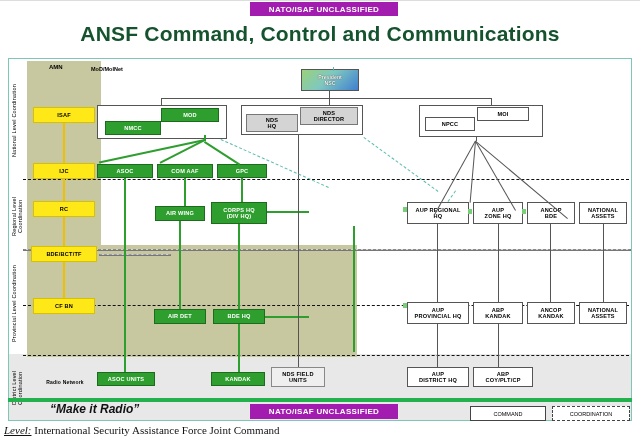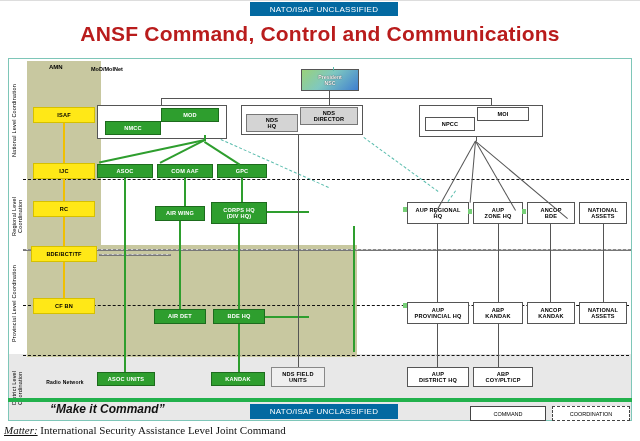--- a/index.html
+++ b/index.html
@@ -1,28 +1,28 @@
 <!DOCTYPE html>
 <html><head>
 <meta charset="utf-8">
 <style>
   html,body{margin:0;padding:0;background:#ffffff;}
   body{font-family:"Liberation Sans", sans-serif;}
   #page{position:relative;width:640px;height:441px;overflow:hidden;background:#fff;}
 
   
-  .classif{position:absolute;background:#0369a1;color:#fff;font-weight:normal;
+  .classif{position:absolute;background:#a21caf;color:#fff;font-weight:bold;
            font-size:8px;letter-spacing:.3px;text-align:left;
            display:flex;align-items:center;justify-content:center;}
   #classif-top{left:250px;top:2px;width:148px;height:14px;}
   #classif-bottom{left:250px;top:404px;width:148px;height:15px;}
 
   
   #title{position:absolute;left:0;top:22px;width:640px;text-align:center;
-         font-size:21px;font-weight:bold;color:#b91c1c;letter-spacing:.2px;}
+         font-size:21px;font-weight:bold;color:#14532d;letter-spacing:.2px;}
 
   
   #slide{position:absolute;left:8px;top:58px;width:624px;height:363px;
          border:1px solid #7ec6b8;background:#fff;box-sizing:border-box;}
 
   
   .band{position:absolute;left:0;box-sizing:border-box;}
   #band-prov{top:186px;left:0;width:622px;height:118px;background:#ffffff;}
   #band-dist{top:295px;left:0;width:622px;height:66px;background:#e8e8e8;}
 
@@ -267,23 +267,23 @@
     <div class="vline dk" style="left:489px;top:265px;height:48px;"></div>
 
     <div class="node white" style="left:398px;top:308px;width:62px;height:20px;white-space:pre-line;">AUP
 DISTRICT HQ</div>
     <div class="node white" style="left:464px;top:308px;width:60px;height:20px;white-space:pre-line;">ABP
 COY/PLT/CP</div>
 
   </div>
 
   <div id="footerbar"></div>
-  <div id="motto">“Make it Command”</div>
+  <div id="motto">“Make it Radio”</div>
   <div class="classif" id="classif-bottom">NATO/ISAF UNCLASSIFIED</div>
   <div class="legendbox" id="legend-command">COMMAND</div>
   <div class="legendbox" id="legend-coord">COORDINATION</div>
 
   <div id="source">
-    <i>Matter:</i>
-    <span>International Security Assistance Level Joint Command</span>
+    <i>Level:</i>
+    <span>International Security Assistance Force Joint Command</span>
   </div>
 
 </div>
 
 </body></html>

